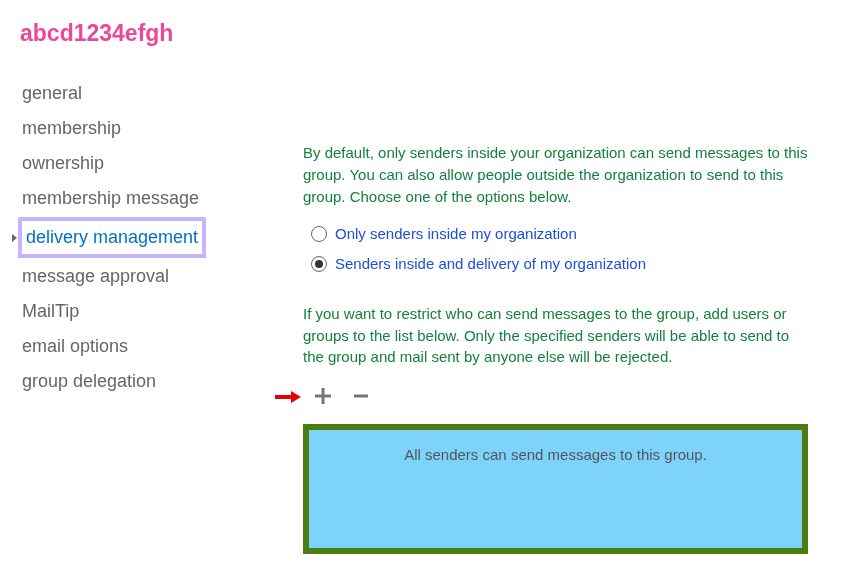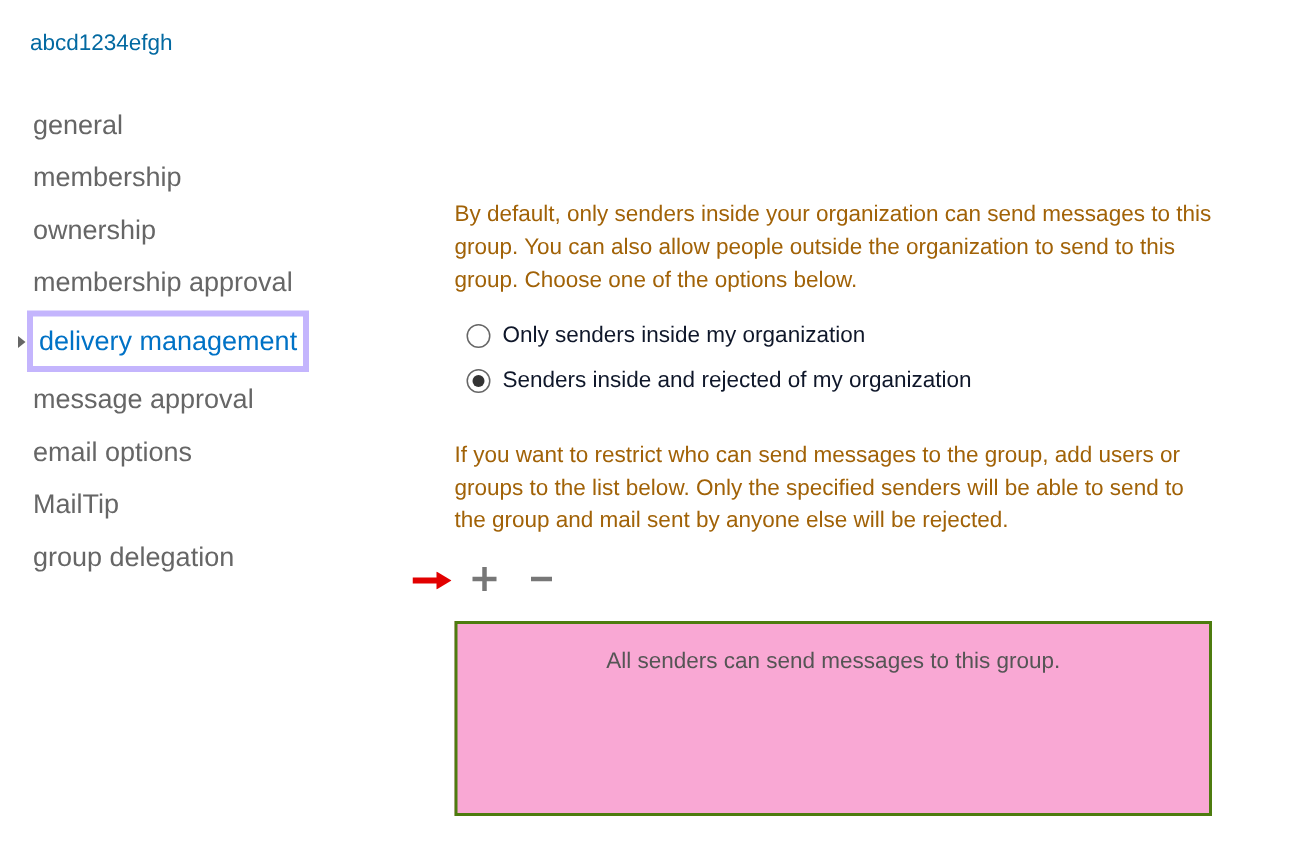--- a/index.html
+++ b/index.html
@@ -10,23 +10,23 @@
     body {
       font-family: "Segoe UI", "Segoe UI Light", Arial, sans-serif;
       font-size: 15px;
       color: #333;
       background: #fff;
       width: 868px;
       height: 573px;
       overflow: hidden;
     }
     .page-title {
-      font-size: 15px;
-      font-weight: 400;
-      color: #0369a1;
+      font-size: 23px;
+      font-weight: 700;
+      color: #ec4899;
       padding: 20px 0 0 20px;
     }
     .container {
       display: flex;
       padding: 30px 0 0 0;
     }
     .sidebar {
       width: 245px;
       padding-left: 18px;
       flex-shrink: 0;
@@ -59,21 +59,21 @@
     }
     .content {
       flex: 1;
       padding: 65px 60px 0 58px;
       color: #333;
       font-size: 15px;
       line-height: 1.45;
     }
     .content p {
       margin-bottom: 6px;
-      color: #a16207;
+      color: #15803d;
     }
     .radio-group {
       padding: 6px 0 6px 8px;
     }
     .radio-option {
       display: flex;
       align-items: center;
       padding: 4px 0;
       cursor: pointer;
     }
@@ -89,21 +89,21 @@
       flex-shrink: 0;
     }
     .radio-circle.checked::after {
       content: "";
       width: 8px;
       height: 8px;
       background: #333;
       border-radius: 50%;
     }
     .radio-label {
-      color: #0f172a;
+      color: #1d4ed8;
     }
     .restrict-text {
       margin-top: 18px;
     }
     .toolbar {
       display: flex;
       align-items: center;
       margin-top: 16px;
       margin-left: -28px;
       gap: 10px;
@@ -119,61 +119,61 @@
       cursor: pointer;
       line-height: 1;
       padding: 0 4px;
       user-select: none;
     }
     .plus-icon {
       margin-left: -2px;
     }
     .sender-list {
       margin-top: 14px;
-      border: 2px solid #4d7c0f;
+      border: 6px solid #4d7c0f;
       height: 130px;
-      background: #f9a8d4;
+      background: #7dd3fc;
       padding-top: 14px;
       text-align: center;
       color: #555;
       font-size: 15px;
     }
   </style>
 </head>
 <body>
 
 <div class="page-title">abcd1234efgh</div>
 
 <div class="container">
   <div class="sidebar">
     <div><div class="sidebar-item">general</div></div>
     <div><div class="sidebar-item">membership</div></div>
     <div><div class="sidebar-item">ownership</div></div>
-    <div><div class="sidebar-item">membership approval</div></div>
+    <div><div class="sidebar-item">membership message</div></div>
     <div><div class="sidebar-item selected">
       <span class="sidebar-caret"></span>
       <span>delivery management</span>
     </div></div>
     <div><div class="sidebar-item">message approval</div></div>
+    <div><div class="sidebar-item">MailTip</div></div>
     <div><div class="sidebar-item">email options</div></div>
-    <div><div class="sidebar-item">MailTip</div></div>
     <div><div class="sidebar-item">group delegation</div></div>
   </div>
 
   <div class="content">
     <p>By default, only senders inside your organization can send messages to this group. You can also allow people outside the organization to send to this group. Choose one of the options below.</p>
 
     <div class="radio-group">
       <div class="radio-option">
         <span class="radio-circle"></span>
         <span class="radio-label">Only senders inside my organization</span>
       </div>
       <div class="radio-option">
         <span class="radio-circle checked"></span>
-        <span class="radio-label">Senders inside and rejected of my organization</span>
+        <span class="radio-label">Senders inside and delivery of my organization</span>
       </div>
     </div>
 
     <p class="restrict-text">If you want to restrict who can send messages to the group, add users or groups to the list below. Only the specified senders will be able to send to the group and mail sent by anyone else will be rejected.</p>
 
     <div class="toolbar">
       <span class="red-arrow">
         <svg width="26" height="12" viewBox="0 0 26 12">
           <line x1="0" y1="6" x2="17" y2="6" stroke="#e20000" stroke-width="4"></line>
           <polygon points="16,0 26,6 16,12" fill="#e20000"></polygon>

